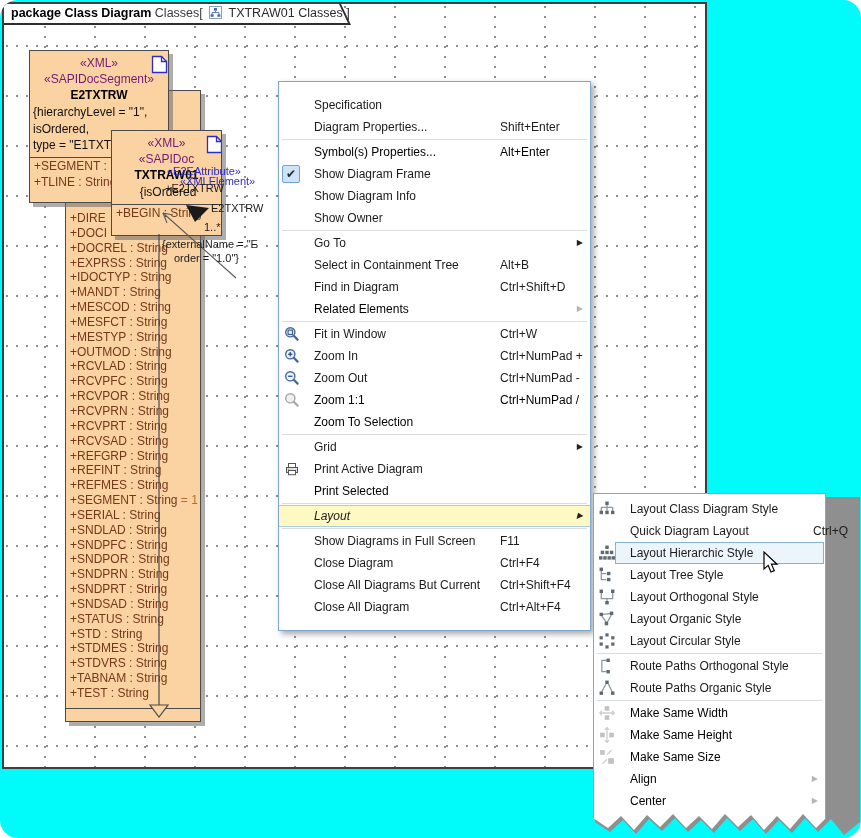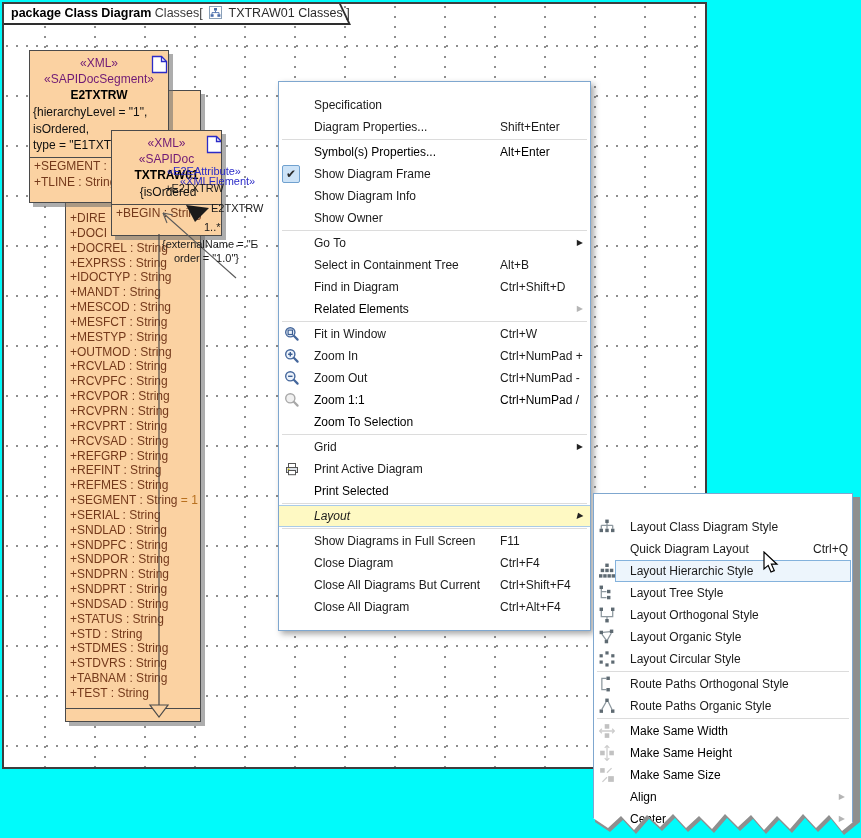--- a/index.html
+++ b/index.html
@@ -1,17 +1,17 @@
 <!DOCTYPE html>
 <html><head>
 <meta charset="utf-8">
 <style>
   html,body{margin:0;padding:0;}
   .stage{position:relative;width:861px;height:838px;overflow:hidden;
-         background:#00FBFB;font-family:"Liberation Sans",sans-serif;}
+         background:#00FBFB;font-family:"Liberation Sans",sans-serif;border-radius:18px;}
 
   
   .canvas{position:absolute;left:2px;top:2px;width:701px;height:763px;
     border:2px solid #3E3E3E;background-color:#fff;
     background-image:
       radial-gradient(circle,#8E8E8E 1px,transparent 1.35px),
       radial-gradient(circle,#8E8E8E 1px,transparent 1.35px);
     background-size:10px 50px,50px 10px;
     background-position:-2px 17px,16px 8px;
     overflow:hidden;}
@@ -43,21 +43,21 @@
 
   .flabel{position:absolute;font-size:11px;white-space:nowrap;color:#1a1a1a;}
   .flabel.blue{color:#2B2BC8;}
   .links{position:absolute;left:0;top:0;pointer-events:none;}
 
   
   .menu{position:absolute;background:#fff;border:1px solid #7FA7CF;
         font-size:12px;color:#1b1b1b;box-sizing:border-box;}
   .main-menu{left:278px;top:81px;width:313px;padding:12px 0;
              box-shadow:3px 3px 6px rgba(0,0,0,.35);z-index:20;}
-  .submenu{left:593px;top:493px;width:260px;height:345px;padding:22px 0;z-index:22;
+  .submenu{left:593px;top:493px;width:233px;height:345px;padding:4px 0;z-index:22;
      clip-path:polygon(0 0,265px 0,265px 325px,249px 338px,236px 322px,223px 335px,
        210px 321px,197px 336px,184px 323px,171px 337px,158px 322px,145px 334px,
        132px 321px,119px 336px,106px 323px,93px 335px,80px 321px,67px 334px,
        54px 322px,41px 337px,28px 323px,15px 335px,0 325px);}
   .submenu-shadow{position:absolute;left:595px;top:497px;width:265px;height:345px;
      background:#8F8F8F;z-index:21;
      clip-path:polygon(0 0,265px 0,265px 325px,249px 338px,236px 322px,223px 335px,
        210px 321px,197px 336px,184px 323px,171px 337px,158px 322px,145px 334px,
        132px 321px,119px 336px,106px 323px,93px 335px,80px 321px,67px 334px,
        54px 322px,41px 337px,28px 323px,15px 335px,0 325px);}

